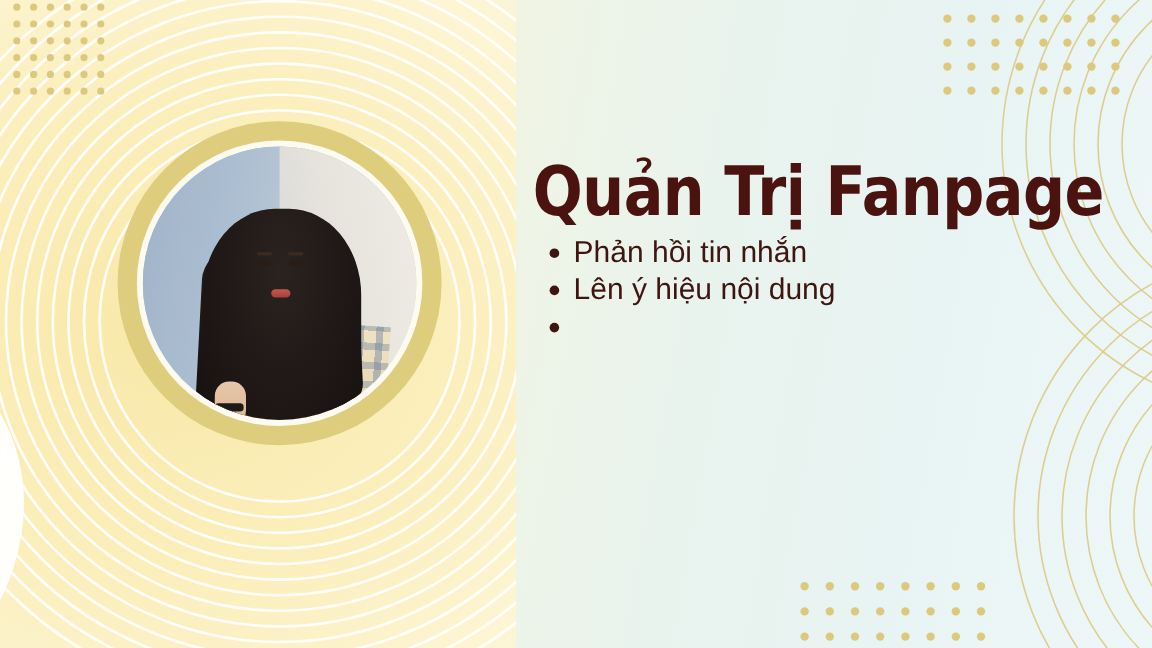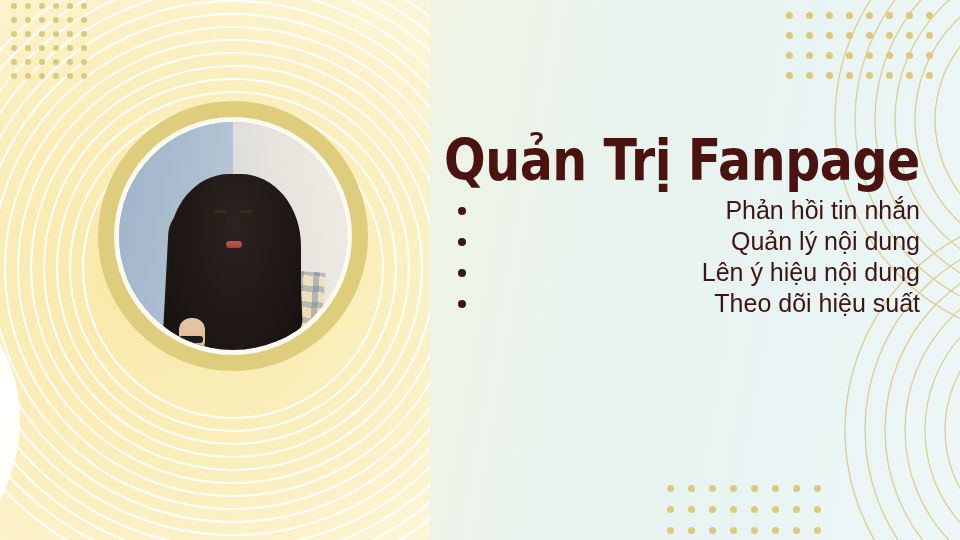--- a/index.html
+++ b/index.html
@@ -103,21 +103,20 @@
     font-family:"Liberation Sans", sans-serif;
     font-weight:700;font-size:36px;line-height:1.05;
     color:#4a1310;margin:0 0 10px 6px;letter-spacing:.2px;
   }
   .bullets{list-style:none;margin:0;padding:0 0 0 38px;}
   .bullets li{
     position:relative;
     font-family:"Liberation Sans", sans-serif;
     font-size:25px;line-height:31px;color:#3f1512;
     white-space:nowrap;
-    text-align:right;
   }
   .bullets li .bul{
     position:absolute;left:-20px;top:12px;width:8px;height:8px;border-radius:50%;
     background:#3f1512;
   }
 </style>
 </head>
 <body>
 
 <div id="slide">
@@ -293,19 +292,18 @@
       <div class="ph-lips"></div>
       <div class="ph-arm"></div>
       <div class="ph-watch"></div>
     </div>
   </div>
 
   <div class="text-col">
     <h1 class="title">Quản Trị Fanpage</h1>
     <ul class="bullets" id="bullet-list">
         <li><span class="bul"></span><span>Phản hồi tin nhắn</span></li>
-        <li><span class="bul"></span><span>Quản lý nội dung</span></li>
         <li><span class="bul"></span><span>Lên ý hiệu nội dung</span></li>
-        <li><span class="bul"></span><span>Theo dõi hiệu suất</span></li>
+        <li><span class="bul"></span></li>
       </ul>
   </div>
 
 </div>
 
 </body></html>

